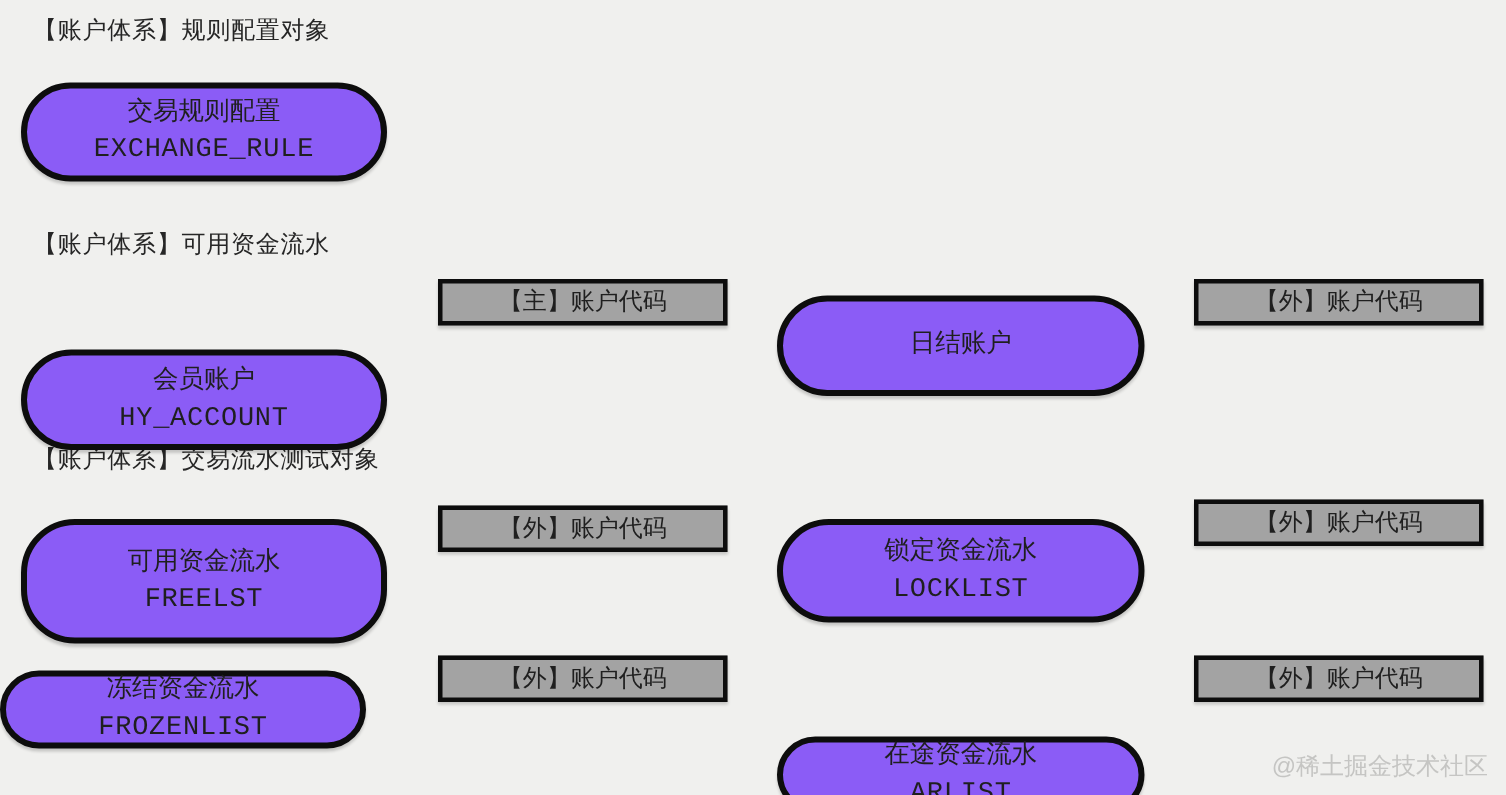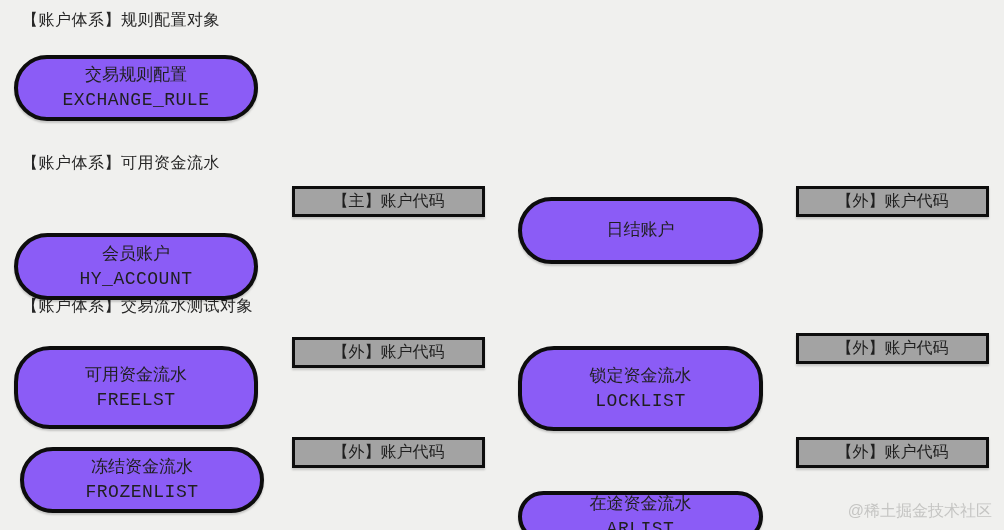--- a/index.html
+++ b/index.html
@@ -95,26 +95,26 @@
 
   <div class="stadium" style="left:518px; top:197px; width:245px; height:67px;text-align:right;">
     <span class="zh">日结账户</span>
   </div>
 
   <div class="stadium" style="left:14px; top:346px; width:244px; height:83px;">
     <span class="zh">可用资金流水</span>
     <span class="code">FREELST</span>
   </div>
 
-  <div class="stadium" style="left:518px; top:346px; width:245px; height:85px;">
+  <div class="stadium" style="left:518px; top:346px; width:245px; height:69px;">
     <span class="zh">锁定资金流水</span>
     <span class="code">LOCKLIST</span>
   </div>
 
-  <div class="stadium" style="left:20px; top:447px; width:244px; height:66px;">
+  <div class="stadium" style="left:0; top:447px; width:244px; height:52px;">
     <span class="zh">冻结资金流水</span>
     <span class="code">FROZENLIST</span>
   </div>
 
   <div class="stadium" style="left:518px; top:447px; width:245px; height:51px;margin-top:44px;">
     <span class="zh">在途资金流水</span>
     <span class="code">ARLIST</span>
   </div>
 
   <div class="tagbox" style="left:292px; top:186px;">

